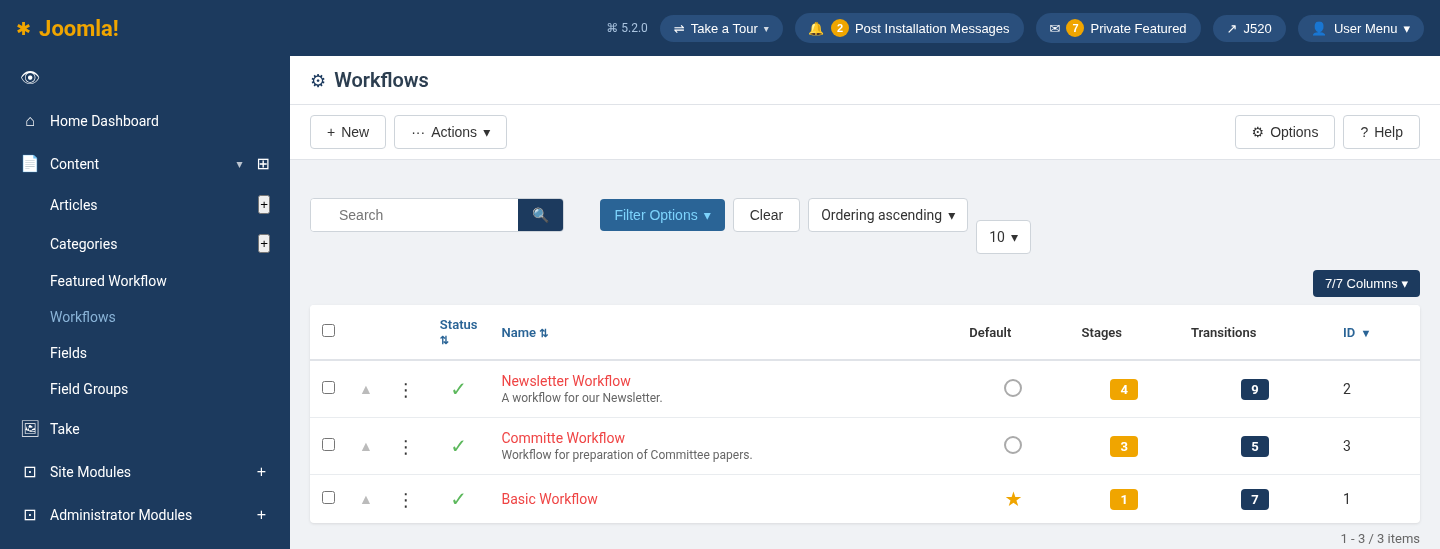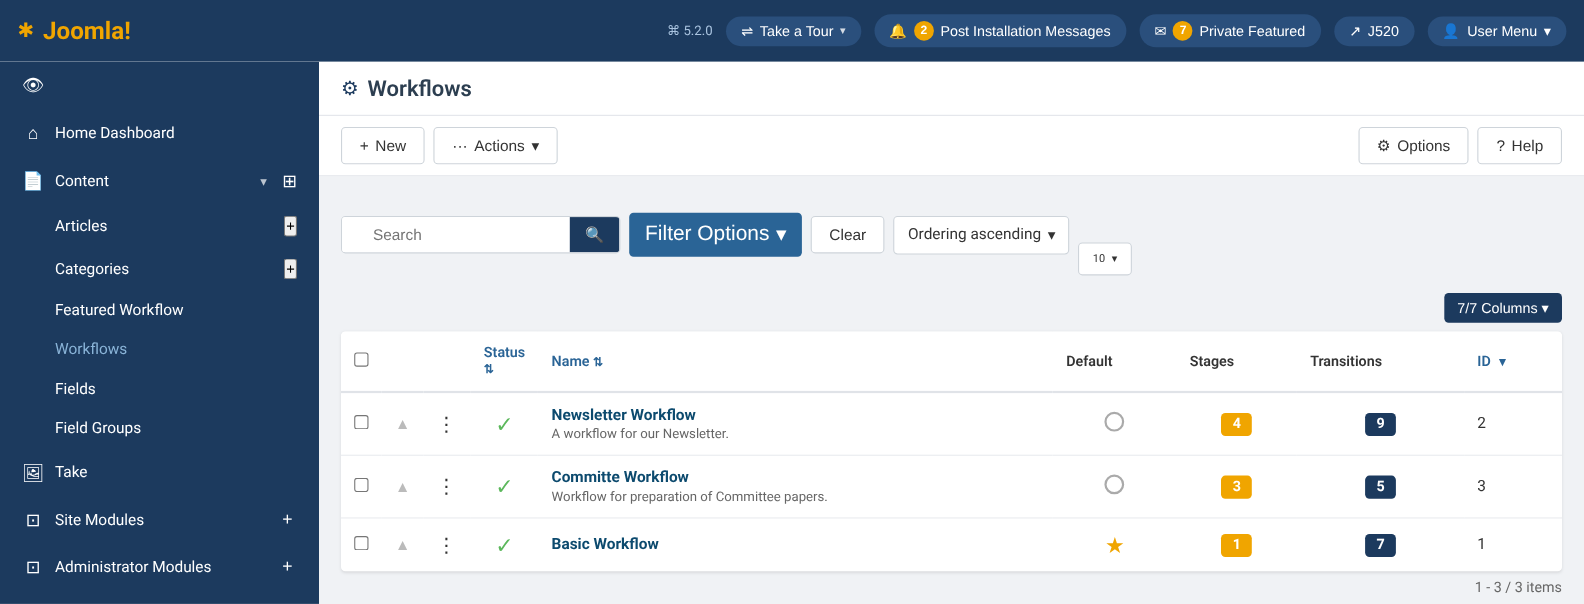--- a/index.html
+++ b/index.html
@@ -235,27 +235,28 @@
       border: none;
       color: white;
       padding: 8px 14px;
       cursor: pointer;
       font-size: 14px;
     }
     .btn-filter-options {
       background: #2a6496;
       border: none;
       border-radius: 4px;
-      color: #ffffff;
+      color: #7dd3fc;
       padding: 8px 14px;
       cursor: pointer;
       display: flex;
       align-items: center;
       gap: 6px;
-      font-size: 19px;
+      font-size: 14px;
+      margin-left: 28px;
     }
     .btn-clear {
       background: white;
       border: 1px solid #ced4da;
       border-radius: 4px;
       padding: 8px 16px;
       cursor: pointer;
       font-size: 14px;
       color: #333;
     }
@@ -270,21 +271,21 @@
       align-items: center;
       gap: 6px;
       color: #333;
     }
     .per-page-select {
       background: white;
       border: 1px solid #ced4da;
       border-radius: 4px;
       padding: 8px 12px;
       cursor: pointer;
-      font-size: 10px;
+      font-size: 14px;
       display: flex;
       align-items: flex-end;
       gap: 6px;
       color: #333;
       margin-top: 44px;
     }
 
     
     .table-container {
       padding: 0 20px 20px;
@@ -330,21 +331,21 @@
       border-bottom: 1px solid #e9ecef;
       font-size: 14px;
       color: #333;
       vertical-align: middle;
     }
     .data-table tr:last-child td { border-bottom: none; }
     .checkbox-cell { width: 30px; text-align: center; }
     .drag-cell { width: 30px; color: #999; cursor: grab; text-align: center; }
     .status-cell { width: 50px; text-align: center; }
     .menu-cell { width: 30px; text-align: center; color: #999; cursor: pointer; }
-    .name-link { color: #0c4a6e; text-decoration: none; font-weight: 700; }
+    .name-link { color: #ef4444; text-decoration: none; font-weight: 400; }
     .name-desc { color: #666; font-size: 12px; margin-top: 2px; }
     .default-cell { text-align: center; }
     .stages-badge {
       background: #f0a500;
       color: white;
       border-radius: 4px;
       padding: 3px 10px;
       font-size: 13px;
       font-weight: bold;
       display: inline-block;

